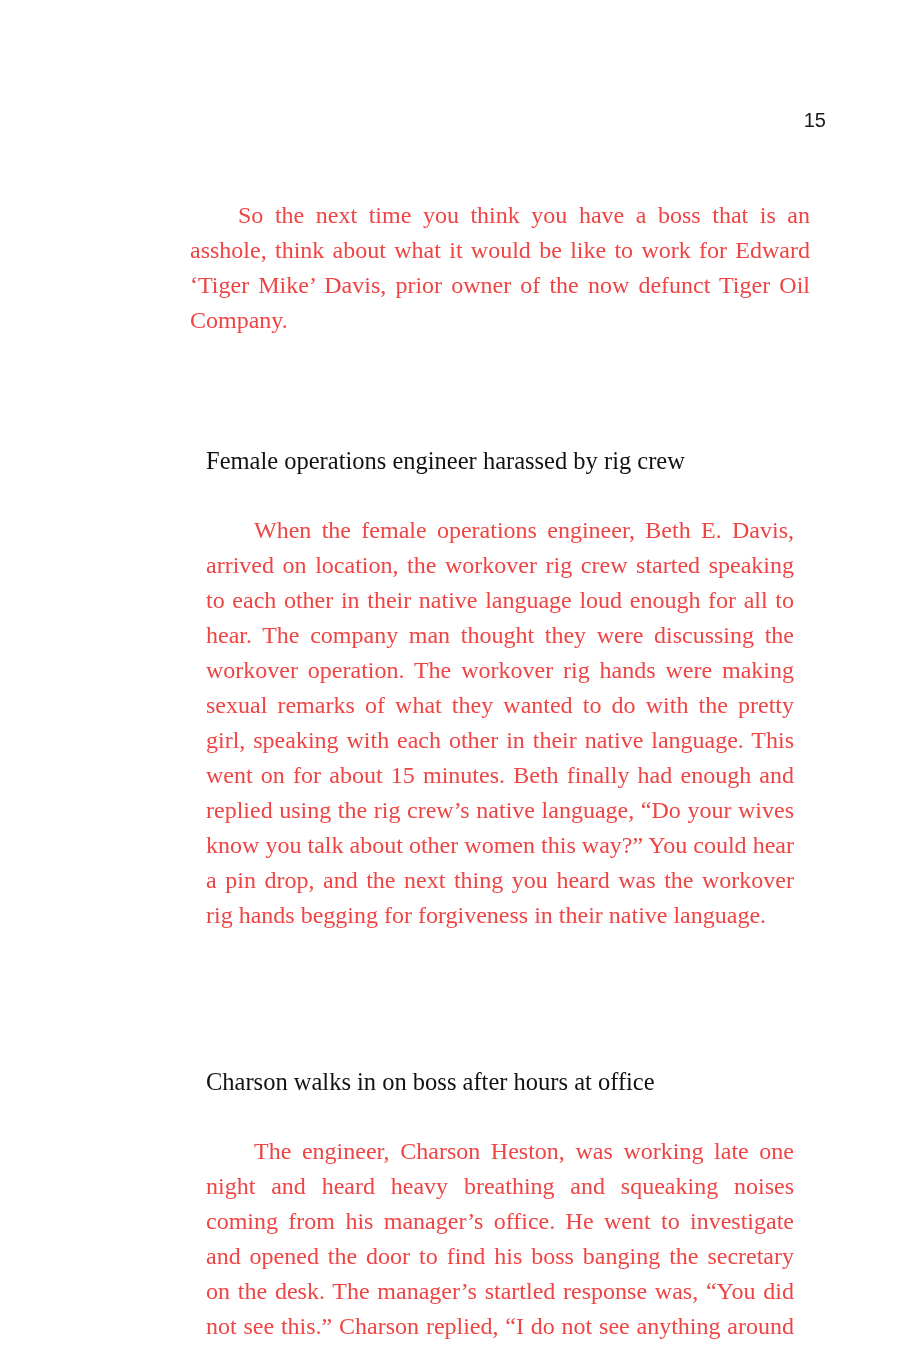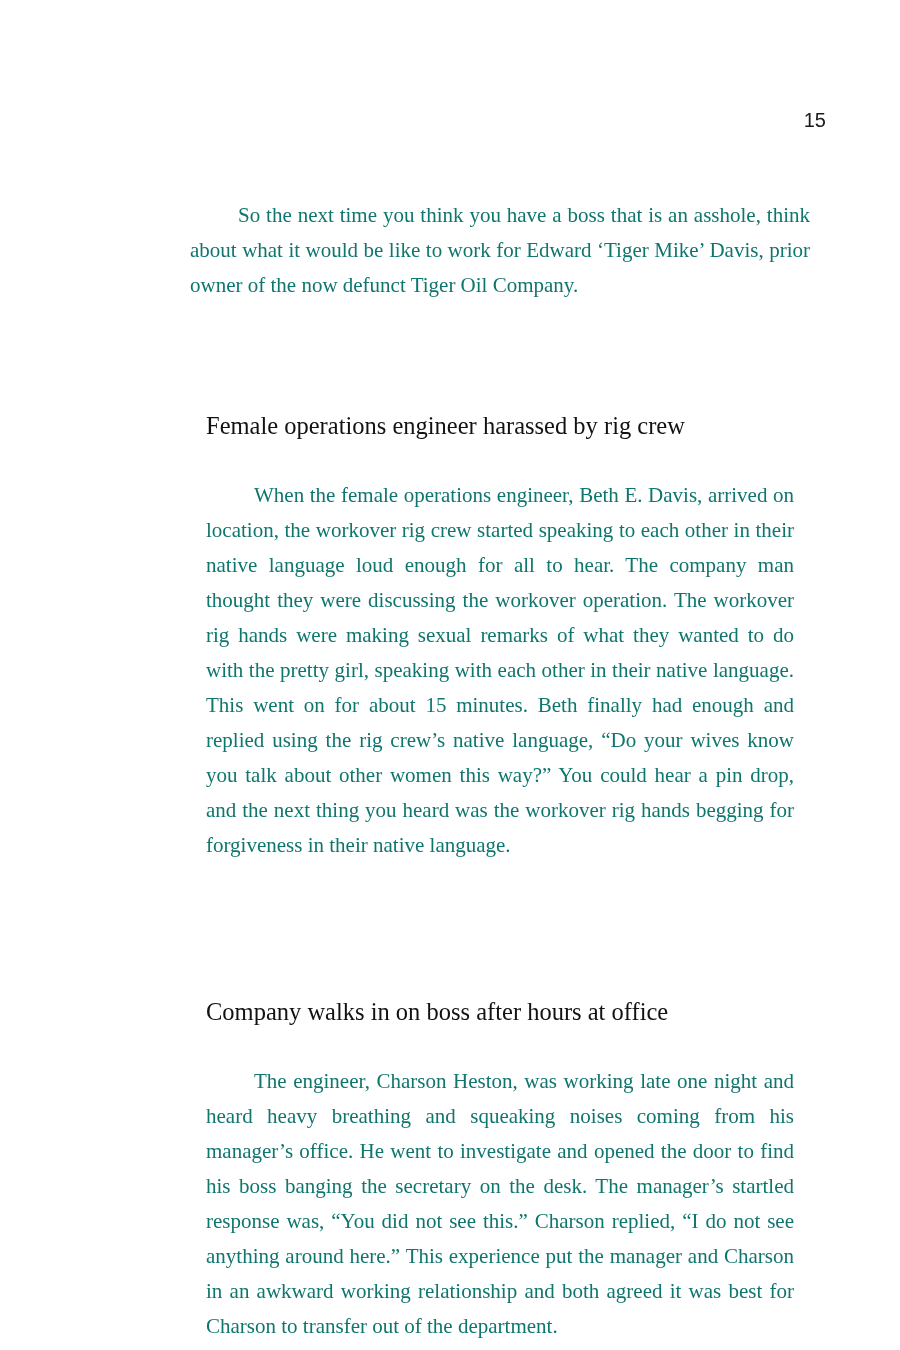--- a/index.html
+++ b/index.html
@@ -29,25 +29,25 @@
   }
 
   .content {
     position: absolute;
     left: 126px;
     right: 90px;
     top: 134px;
   }
 
   .para {
-    font-size: 21px;
+    font-size: 24px;
     line-height: 35px;
     text-align: justify;
     text-indent: 48px;
-    color: #0f766e;
+    color: #ef4444;
   }
 
   .section-heading {
     font-family: "Liberation Serif", serif;
     font-weight: normal;
     font-size: 24.5px;
     line-height: 33px;
     color: #121212;
     margin: 58px 0 4px 0;
   }
@@ -66,19 +66,19 @@
   <div class="content">
 
     <p class="para">So the next time you think you have a boss that is an asshole, think about what it would be like to work for Edward ‘Tiger Mike’ Davis, prior owner of the now defunct Tiger Oil Company.</p>
 
     <div class="section">
       <h2 class="section-heading">Female operations engineer harassed by rig crew</h2>
       <p class="para">When the female operations engineer, Beth E. Davis, arrived on location, the workover rig crew started speaking to each other in their native language loud enough for all to hear. The company man thought they were discussing the workover operation. The workover rig hands were making sexual remarks of what they wanted to do with the pretty girl, speaking with each other in their native language. This went on for about 15 minutes. Beth finally had enough and replied using the rig crew’s native language, “Do your wives know you talk about other women this way?” You could hear a pin drop, and the next thing you heard was the workover rig hands begging for forgiveness in their native language.</p>
     </div>
 
     <div class="section">
-      <h2 class="section-heading">Company walks in on boss after hours at office</h2>
+      <h2 class="section-heading">Charson walks in on boss after hours at office</h2>
       <p class="para">The engineer, Charson Heston, was working late one night and heard heavy breathing and squeaking noises coming from his manager’s office. He went to investigate and opened the door to find his boss banging the secretary on the desk. The manager’s startled response was, “You did not see this.” Charson replied, “I do not see anything around here.” This experience put the manager and Charson in an awkward working relationship and both agreed it was best for Charson to transfer out of the department.</p>
     </div>
 
   </div>
 
 </div>
 
 </body></html>

